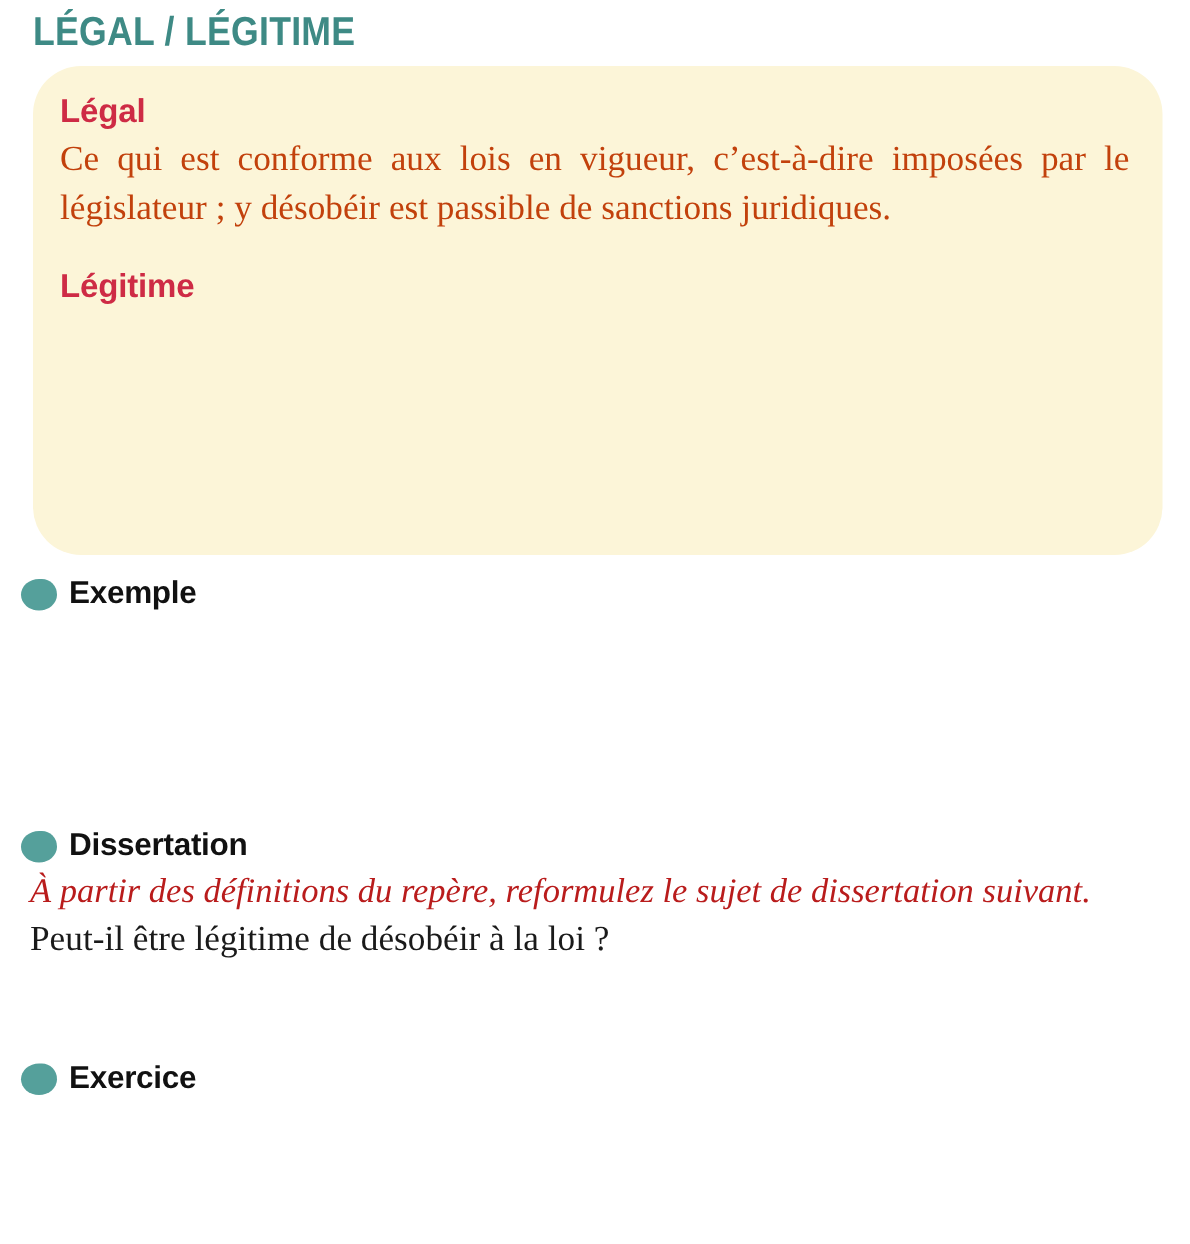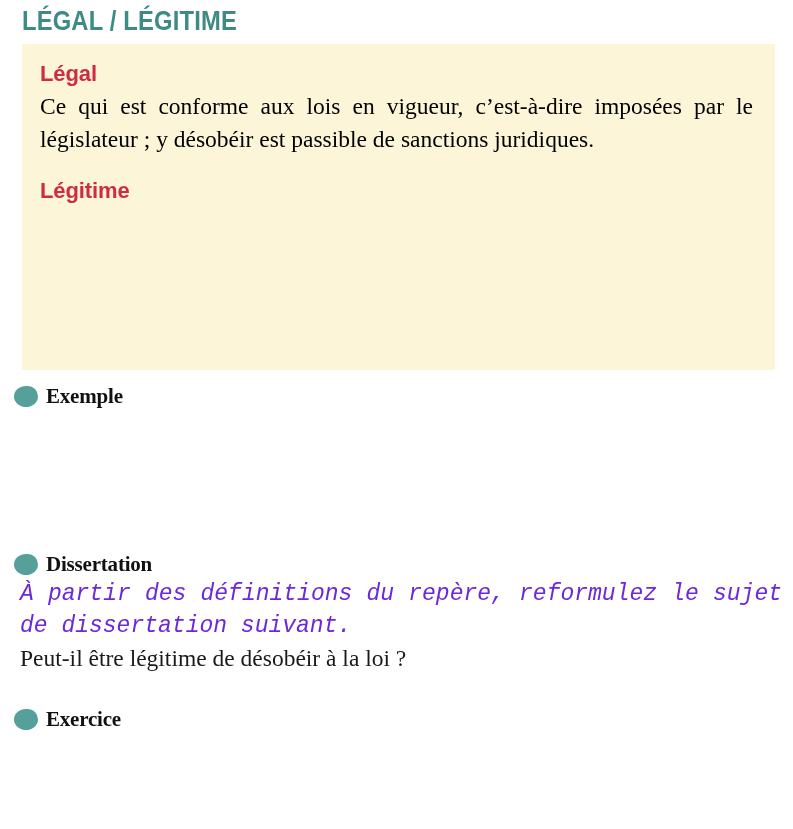--- a/index.html
+++ b/index.html
@@ -41,37 +41,38 @@
   
   .definition-box {
     position: absolute;
     left: 22px;
     top: 44px;
     width: 753px;
     height: 326px;
     background: #FCF5D8;
     box-sizing: border-box;
     padding: 16px 22px 10px 18px;
+    border-radius: 32px;
   }
 
   .def-term {
     font-family: "Liberation Sans", "DejaVu Sans", sans-serif;
     font-weight: bold;
     font-size: 22px;
     color: #CE2B45;
     margin: 0 0 2px 0;
     line-height: 28px;
     letter-spacing: -0.1px;
   }
 
   .def-body {
     font-family: "Liberation Serif", "DejaVu Serif", serif;
     font-size: 23.5px;
     line-height: 32.5px;
-    color: #000000;
+    color: #c2410c;
     margin: 0;
     text-align: justify;
     text-align-last: left;
     -webkit-hyphens: manual;
     hyphens: manual;
   }
 
   .def-block-1 { margin-bottom: 22px; }
 
   
@@ -93,45 +94,45 @@
     width: 24px;
     height: 21px;
     background: #55A09B;
     border-radius: 50% 42% 50% 50% / 50% 50% 50% 50%;
     flex: 0 0 auto;
     display: block;
     transform: rotate(0deg);
   }
 
   .section-title {
-    font-family: Liberation Serif, serif;
+    font-family: Liberation Sans, sans-serif;
     font-weight: bold;
     font-size: 21px;
     color: #111111;
     line-height: 24px;
     letter-spacing: -0.2px;
   }
 
   .section-body {
     font-family: "Liberation Serif", "DejaVu Serif", serif;
     font-size: 23.5px;
     line-height: 32.5px;
     color: #1a1a1a;
     margin: 0;
     padding-left: 6px;
     text-align: justify;
     text-align-last: left;
   }
 
   .instruction {
-    font-family: Liberation Mono, monospace;
+    font-family: Liberation Serif, serif;
     font-style: italic;
     font-size: 23px;
     line-height: 32px;
-    color: #6d28d9;
+    color: #b91c1c;
     margin: 0;
     padding-left: 6px;
     text-align: justify;
     text-align-last: left;
   }
 
   b, .bold-inline {
     font-weight: bold;
   }
 

